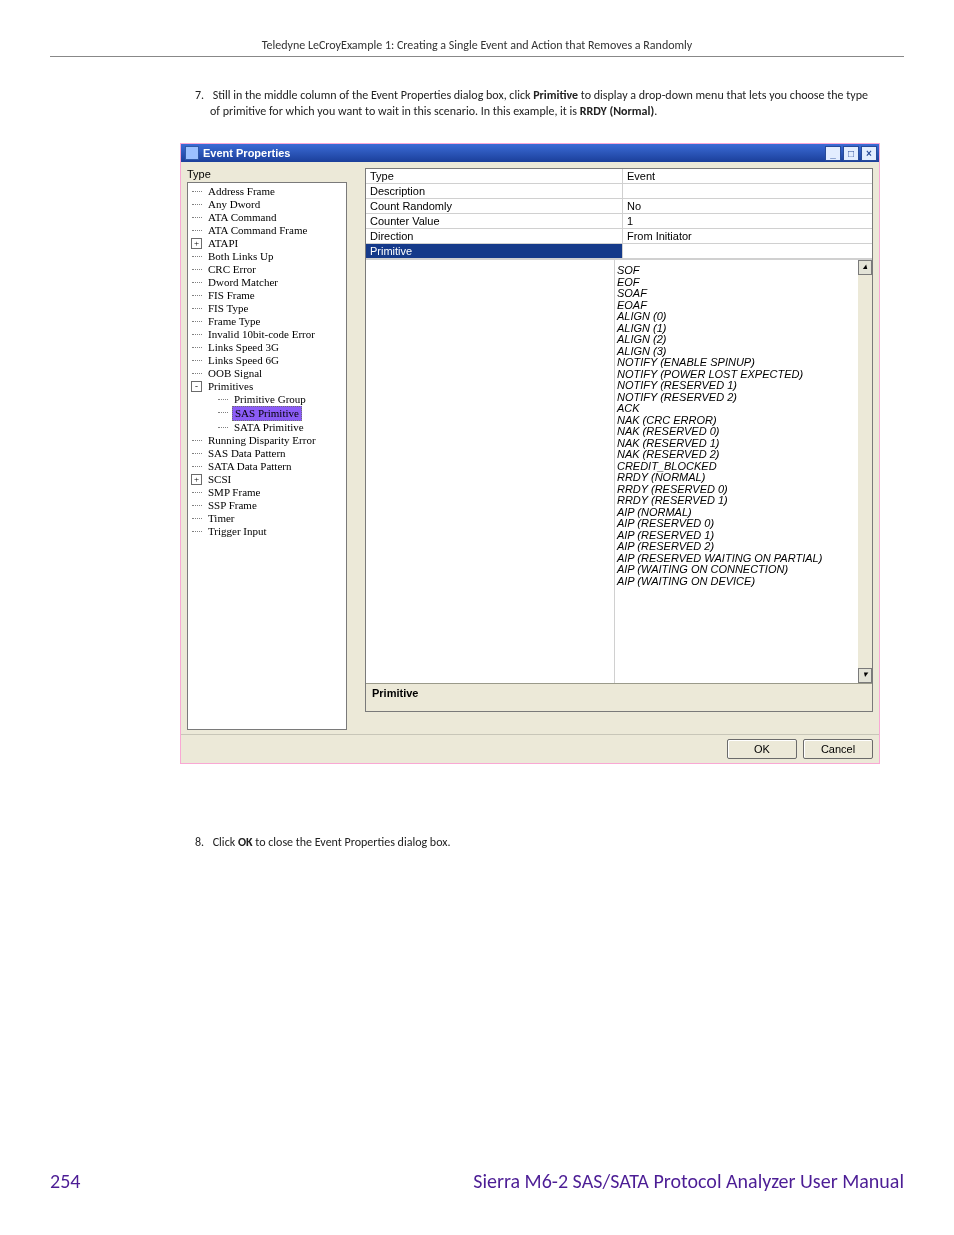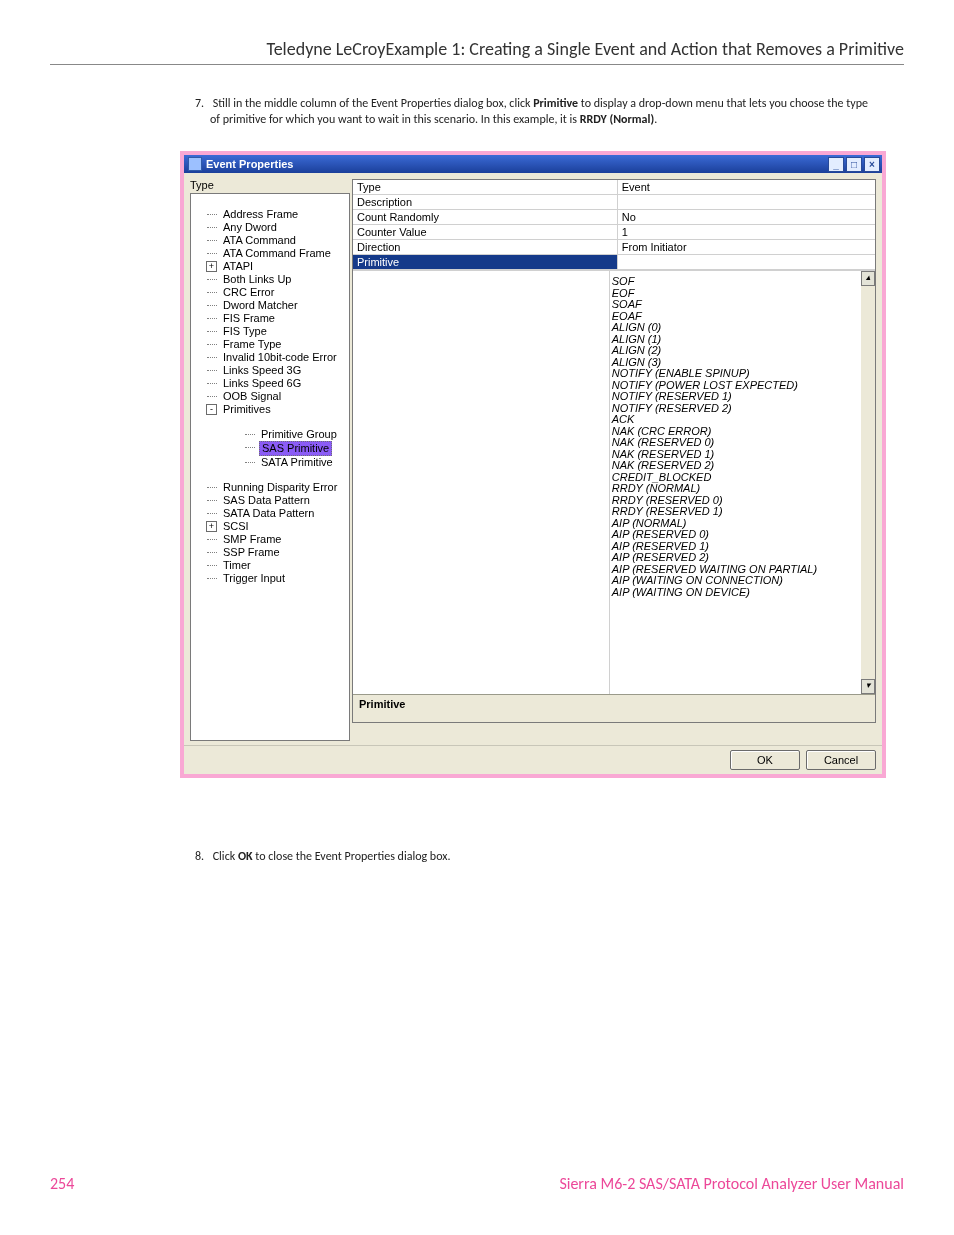--- a/index.html
+++ b/index.html
@@ -12,22 +12,22 @@
   }
   .page {
     width: 954px;
     min-height: 1235px;
     box-sizing: border-box;
     padding: 38px 50px 45px 50px;
     position: relative;
   }
   .top-header {
     display: flex;
-    justify-content: flex-end;
-    font-size: 18px;
+    justify-content: center;
+    font-size: 12px;
     color: #333;
   }
   .header-rule {
     border: none;
     border-top: 1px solid #888;
     margin: 4px 0 30px 0;
   }
   .step-block {
     margin-left: 160px;
     margin-right: 25px;
@@ -45,21 +45,21 @@
   .step-block b { font-weight: 700; }
   .step-text { display: inline; }
 
   
   .dialog {
     width: 698px;
     margin: 24px 0 10px 130px;
     font-family: Tahoma, "MS Sans Serif", Arial, sans-serif;
     font-size: 11px;
     color: #000;
-    border: 4px solid #f9a8d4;
+    border: 1px solid #f9a8d4;
     box-shadow: 0 0 0 1px #9db7e4 inset;
   }
   .titlebar {
     background: linear-gradient(#3b6bd6, #1b3f9a);
     color: #fff;
     height: 18px;
     display: flex;
     align-items: center;
     padding: 0 2px 0 4px;
     font-size: 11px;
@@ -81,21 +81,21 @@
     align-items: center;
     justify-content: center;
     font-size: 10px;
     font-weight: 700;
     color: #274a99;
   }
   .dlg-body {
     background: #ece9d8;
     display: flex;
     padding: 6px 6px 4px 6px;
-    gap: 2px;
+    gap: 18px;
   }
   .type-panel {
     width: 160px;
   }
   .prop-panel { flex: 1; }
   .panel-label {
     font-size: 11px;
     color: #000;
     margin-bottom: 2px;
   }
@@ -103,24 +103,25 @@
   .tree {
     border: 1px solid #7a7a7a;
     background: #fff;
     height: 542px;
     overflow: hidden;
     padding: 2px 0 2px 4px;
     line-height: 13px;
   }
   .tree-ul {
     list-style: none;
-    margin: 12px;
+    margin: 0;
     padding: 0 0 0 12px;
     font-size: 11px;
     color: #000;
+    font-family: Liberation Serif, serif;
   }
   .tree-ul.root { padding-left: 0; }
   .tree-li {
     position: relative;
     padding: 0 0 0 14px;
     white-space: nowrap;
   }
   .tree-li::before {
     content: "";
     position: absolute;
@@ -257,32 +258,32 @@
     margin-top: 70px;
   }
 
   .bottom-footer {
     position: absolute;
     bottom: 42px;
     left: 50px;
     right: 50px;
     display: flex;
     justify-content: space-between;
-    font-size: 16px;
-    color: #ec4899;
+    font-size: 20px;
+    color: #4c1d95;
   }
 </style>
 </head>
 <body>
 
 <div class="page">
 
   <div class="top-header">
     <span>Teledyne LeCroy</span>
-    <span>Example 1: Creating a Single Event and Action that Removes a Primitive</span>
+    <span>Example 1: Creating a Single Event and Action that Removes a Randomly</span>
   </div>
   <hr class="header-rule">
 
   <div class="step-block">
     <span class="step-num">7.</span>
     <span class="step-text">
       <span>Still in the middle column of the Event Properties dialog box, click </span><b>Primitive</b><span> to display a drop-down menu that lets you choose the type of primitive for which you want to wait in this scenario. In this example, it is </span><b>RRDY (Normal)</b><span>.</span>
     </span>
   </div>
 

